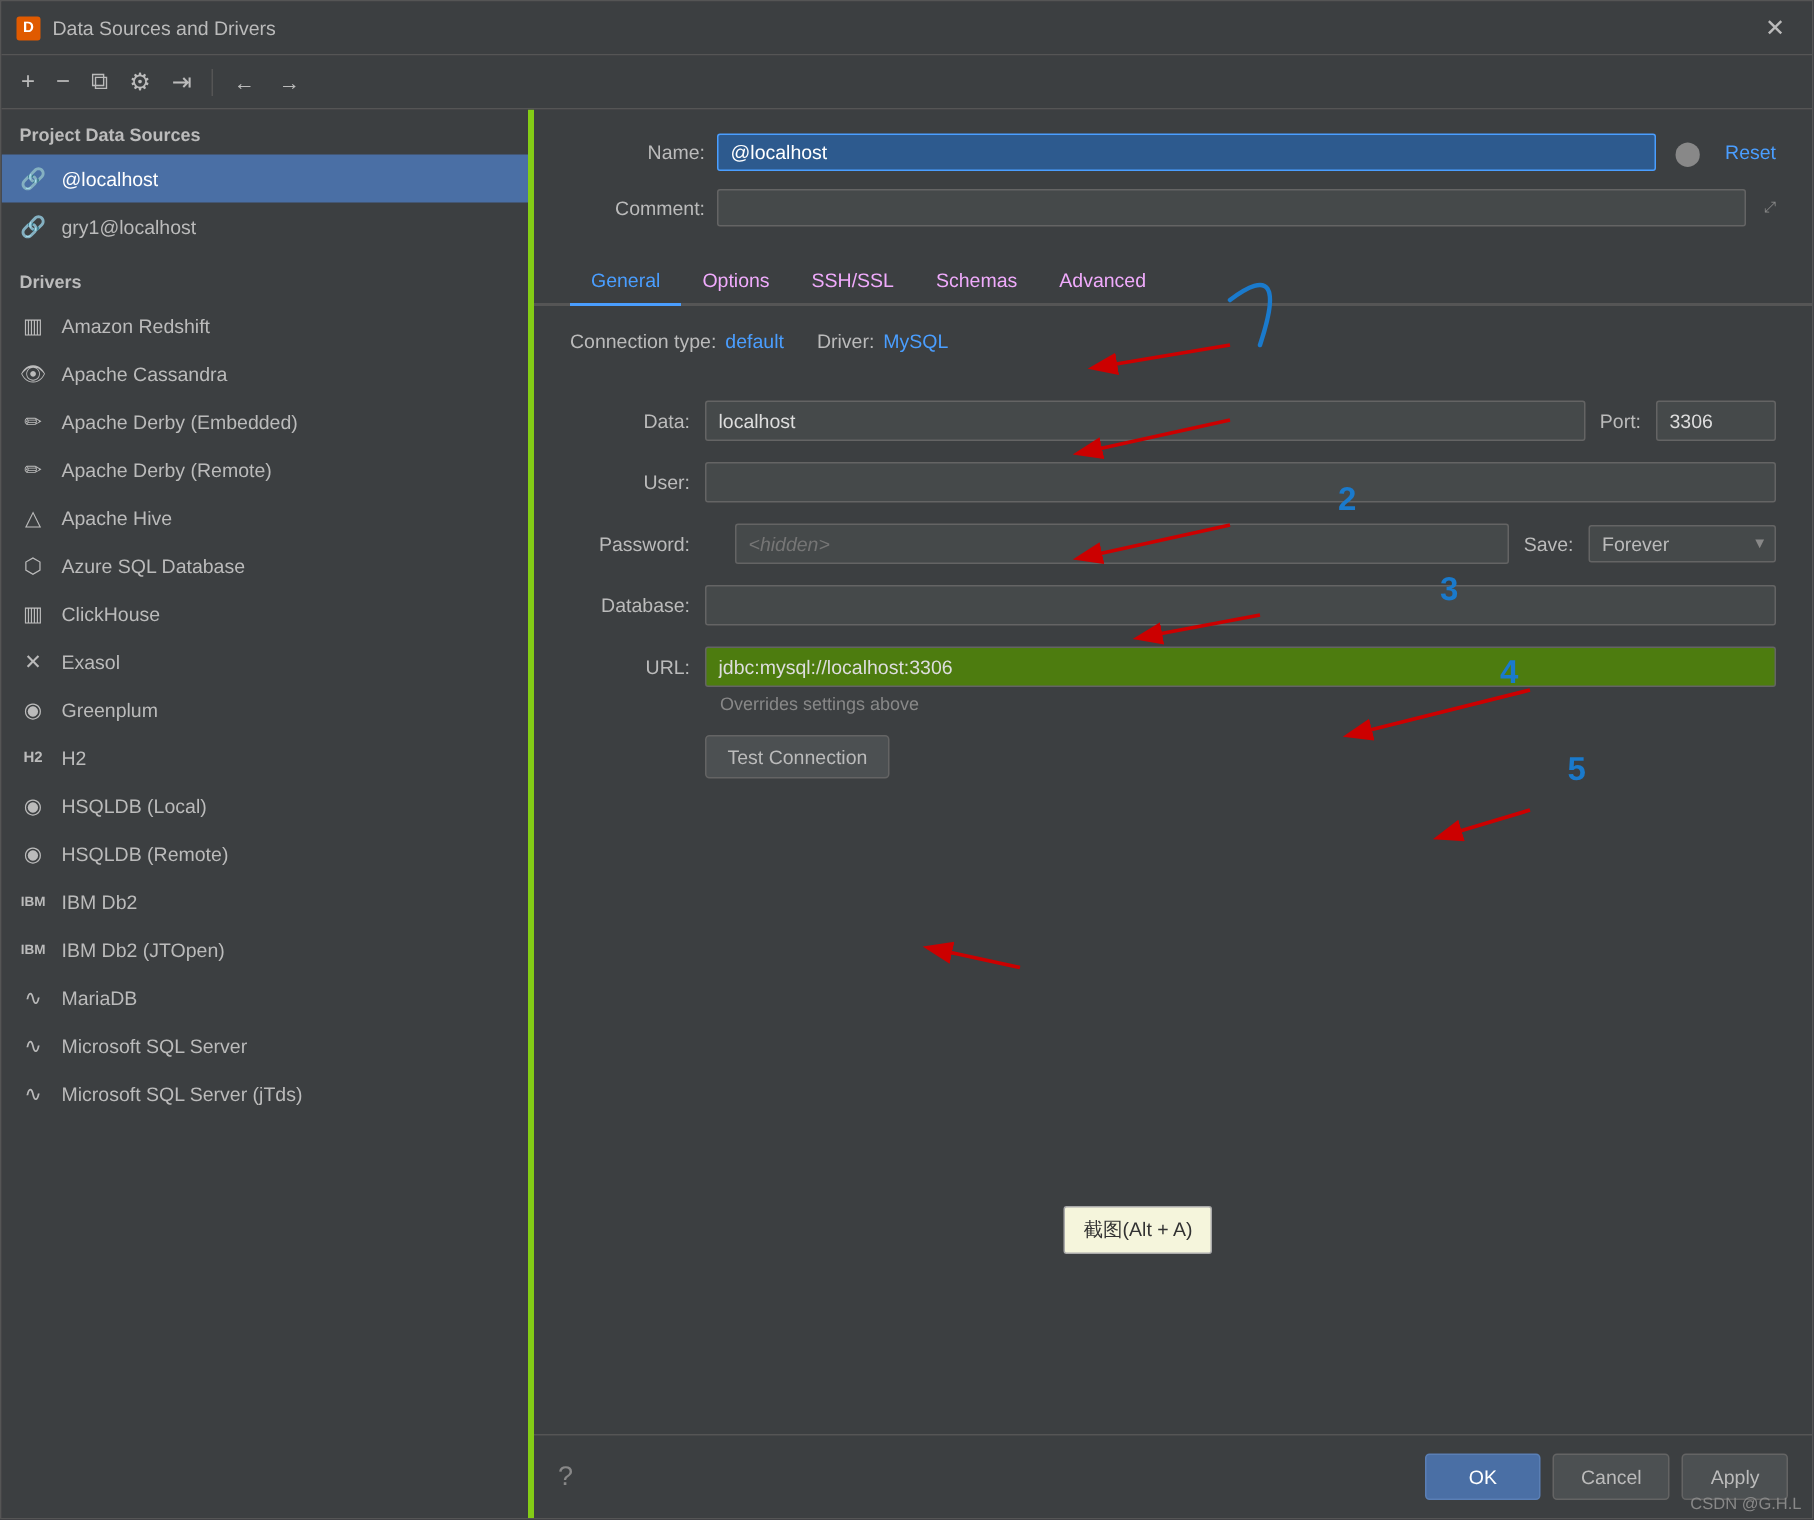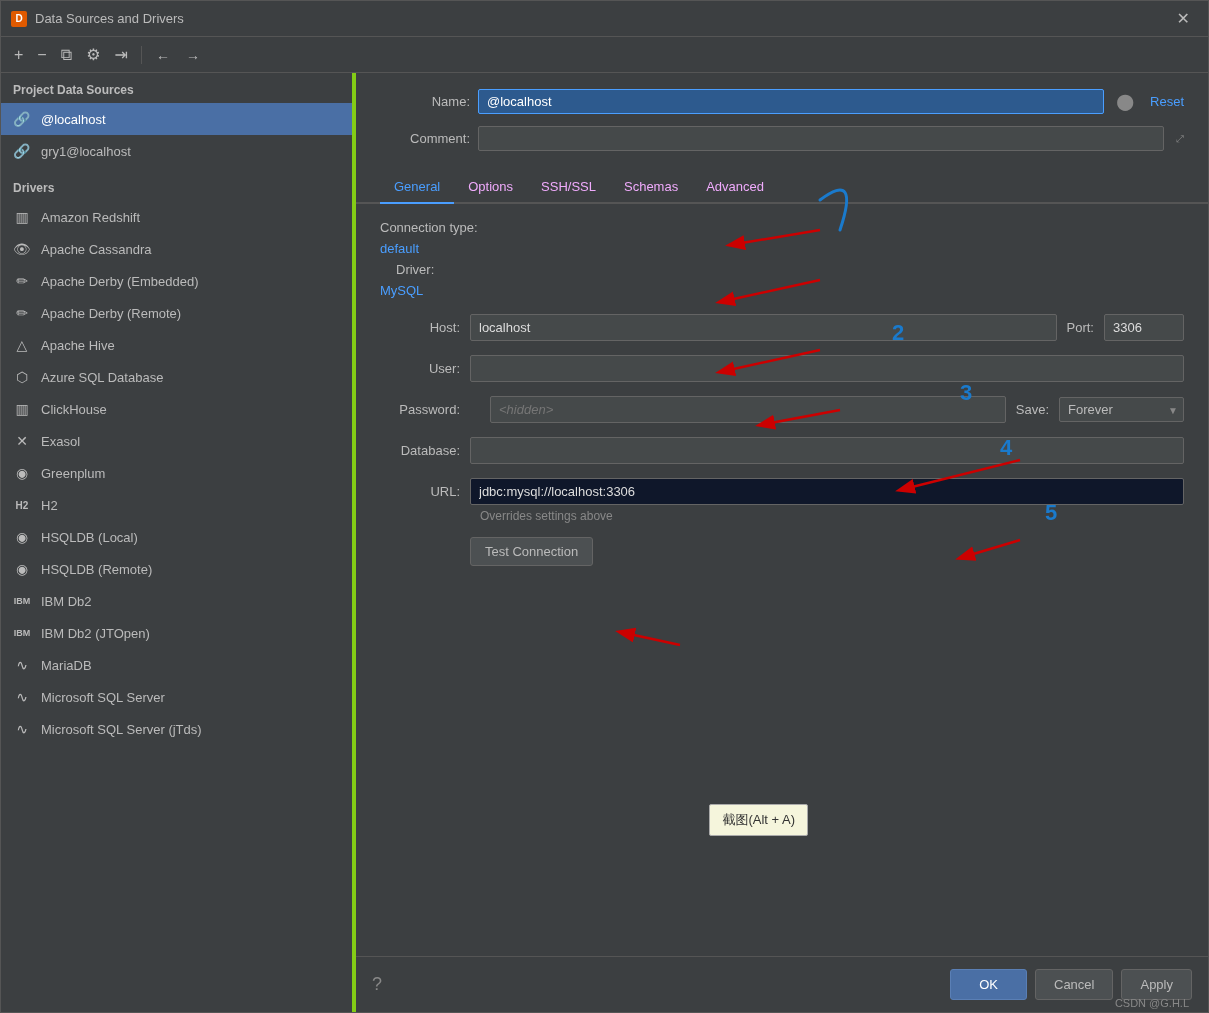--- a/index.html
+++ b/index.html
@@ -183,25 +183,24 @@
       font-size: 13px;
       border-bottom: 2px solid transparent;
       margin-bottom: -2px;
     }
     .tab.active {
       color: #4a9eff;
       border-bottom: 2px solid #4a9eff;
     }
     .connection-type-row {
       padding: 0 24px;
-      margin-bottom: 16px;
+      margin-bottom: 32px;
       display: flex;
       align-items: flex-start;
       gap: 6px;
-      flex-direction: column;
     }
     .ct-label { color: #bbbbbb; font-size: 13px; }
     .ct-value { color: #4a9eff; cursor: pointer; font-size: 13px; }
     .driver-label { color: #bbbbbb; font-size: 13px; margin-left: 16px; }
     .driver-value { color: #4a9eff; cursor: pointer; font-size: 13px; }
     .field-section {
       padding: 0 24px;
     }
     .field-row {
       display: flex;
@@ -274,21 +273,21 @@
     }
     .url-row {
       display: flex;
       align-items: center;
       gap: 10px;
       margin-bottom: 4px;
     }
     .url-label { color: #bbbbbb; width: 80px; text-align: right; font-size: 13px; flex-shrink: 0; }
     .url-input {
       flex: 1;
-      background: #0f172a;
+      background: #4d7c0f;
       border: 1px solid #646464;
       color: #dddddd;
       padding: 5px 8px;
       font-size: 13px;
       border-radius: 2px;
       outline: none;
     }
     .url-hint {
       color: #888;
       font-size: 12px;
@@ -356,21 +355,21 @@
       border: 1px solid #646464;
       color: #bbbbbb;
       padding: 7px 18px;
       font-size: 13px;
       border-radius: 3px;
       cursor: pointer;
     }
     .watermark {
       position: fixed;
       bottom: 4px;
-      right: 20px;
+      right: 8px;
       font-size: 11px;
       color: #888;
     }
     
     .annotation-overlay {
       position: absolute;
       top: 0; left: 0;
       width: 100%; height: 100%;
       pointer-events: none;
     }
@@ -516,21 +515,21 @@
         <div class="connection-type-row">
           <span class="ct-label">Connection type:</span>
           <span class="ct-value">default</span>
           <span class="driver-label">Driver:</span>
           <span class="driver-value">MySQL</span>
         </div>
 
         <div class="field-section">
 
           <div class="field-row">
-            <span class="field-label">Host:</span>
+            <span class="field-label">Data:</span>
             <input class="field-input host-input" type="text" value="localhost" style="">
             <span class="port-label">Port:</span>
             <input class="port-input" type="text" value="3306" style="">
           </div>
 
           <div class="field-row">
             <span class="field-label">User:</span>
             <input class="field-input" type="text" value="" style="flex: 1 1 0%;">
           </div>
 

